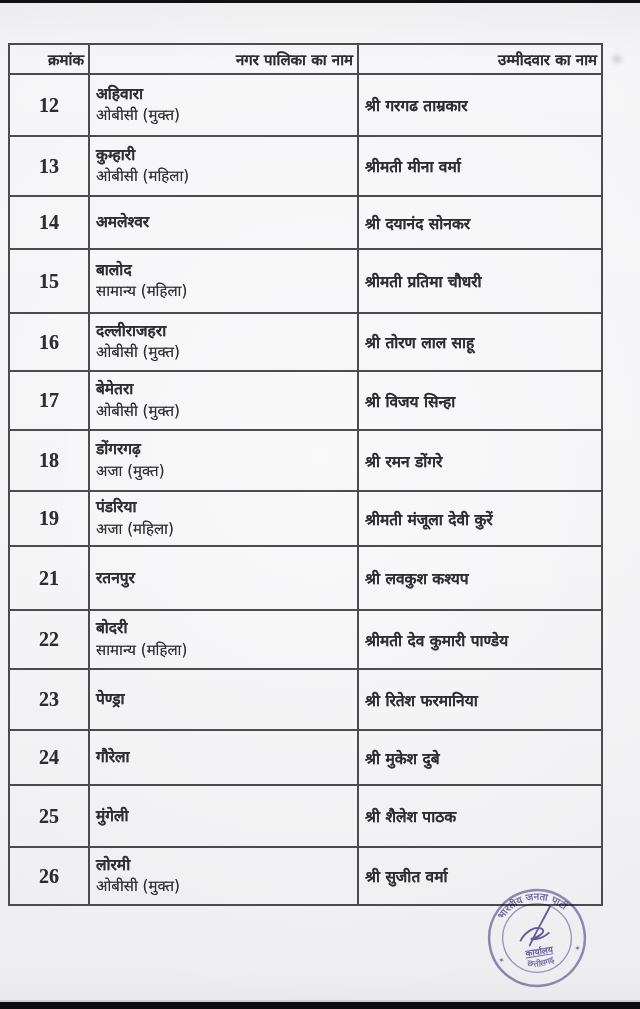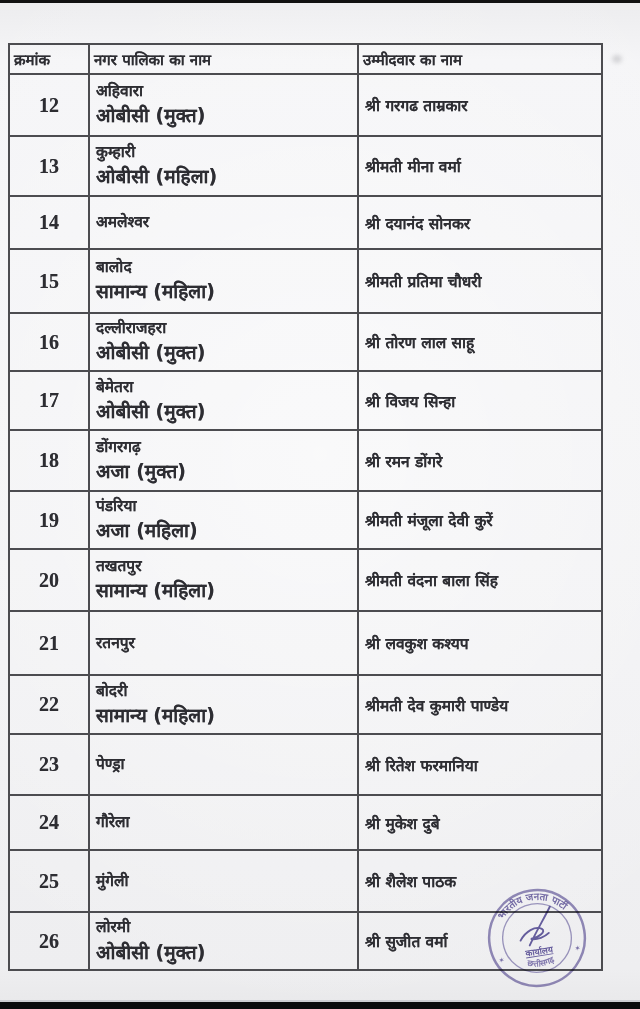--- a/index.html
+++ b/index.html
@@ -35,29 +35,29 @@
   }
   .doc-table col.col-sno  { width:80px;  }
   .doc-table col.col-muni { width:269px; }
   .doc-table col.col-cand { width:244px; }
   .doc-table th, .doc-table td {
     border:2px solid #4c4c50;
     vertical-align:middle;
     text-shadow:0 0 0.6px rgba(45,45,55,0.55);
   }
   .doc-table thead th {
-    height:30px; font-size:15px; font-weight:bold; text-align:left;
+    height:30px; font-size:15px; font-weight:bold; text-align:right;
     padding:2px 4px;
   }
   td.c-sno {
     text-align:center; font-family:"Liberation Serif", serif;
     font-size:20px; font-weight:bold;
   }
   td.c-muni { text-align:left; font-size:15.5px; font-weight:bold; line-height:1.45; padding:3px 6px; }
-  td.c-muni .muni-cat { font-size:19px; font-weight:bold; }
+  td.c-muni .muni-cat { font-size:15px; font-weight:normal; }
   td.c-cand { text-align:left; font-size:15.5px; font-weight:bold; padding:3px 4px 3px 6px; }
   .stamp {
     position:absolute; left:485px; top:886px; width:104px; height:104px;
     z-index:4; transform:rotate(-9deg); opacity:0.88; mix-blend-mode:multiply;
   }
 </style>
 </head>
 <body>
 
 <div class="scan-page">
@@ -165,32 +165,20 @@
         <tr style="height: 55px; margin-top: 11px;">
       <td class="c-sno">
         <span>19</span>
       </td>
       <td class="c-muni">
         <div class="muni-name">पंडरिया</div>
         <div class="muni-cat">अजा (महिला)</div>
       </td>
       <td class="c-cand">
         <span>श्रीमती मंजूला देवी कुरें</span>
-      </td>
-    </tr>
-        <tr style="height: 62px;">
-      <td class="c-sno">
-        <span>20</span>
-      </td>
-      <td class="c-muni">
-        <div class="muni-name">तखतपुर</div>
-        <div class="muni-cat">सामान्य (महिला)</div>
-      </td>
-      <td class="c-cand">
-        <span>श्रीमती वंदना बाला सिंह</span>
       </td>
     </tr>
         <tr style="height: 64px;">
       <td class="c-sno">
         <span>21</span>
       </td>
       <td class="c-muni">
         <div class="muni-name">रतनपुर</div>
 
       </td>

